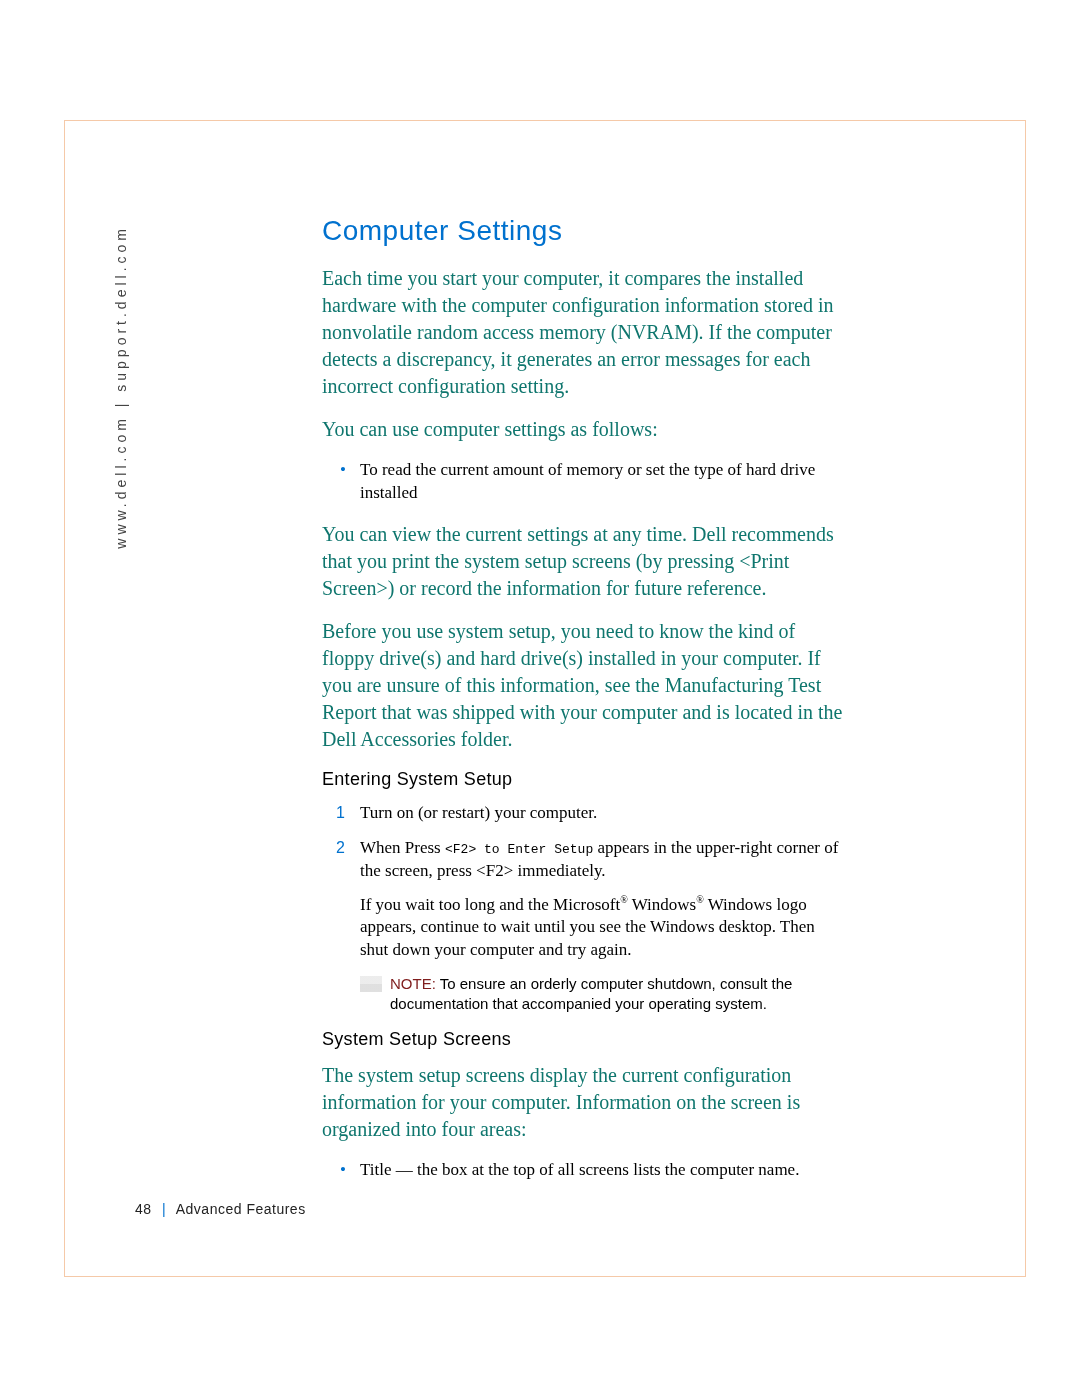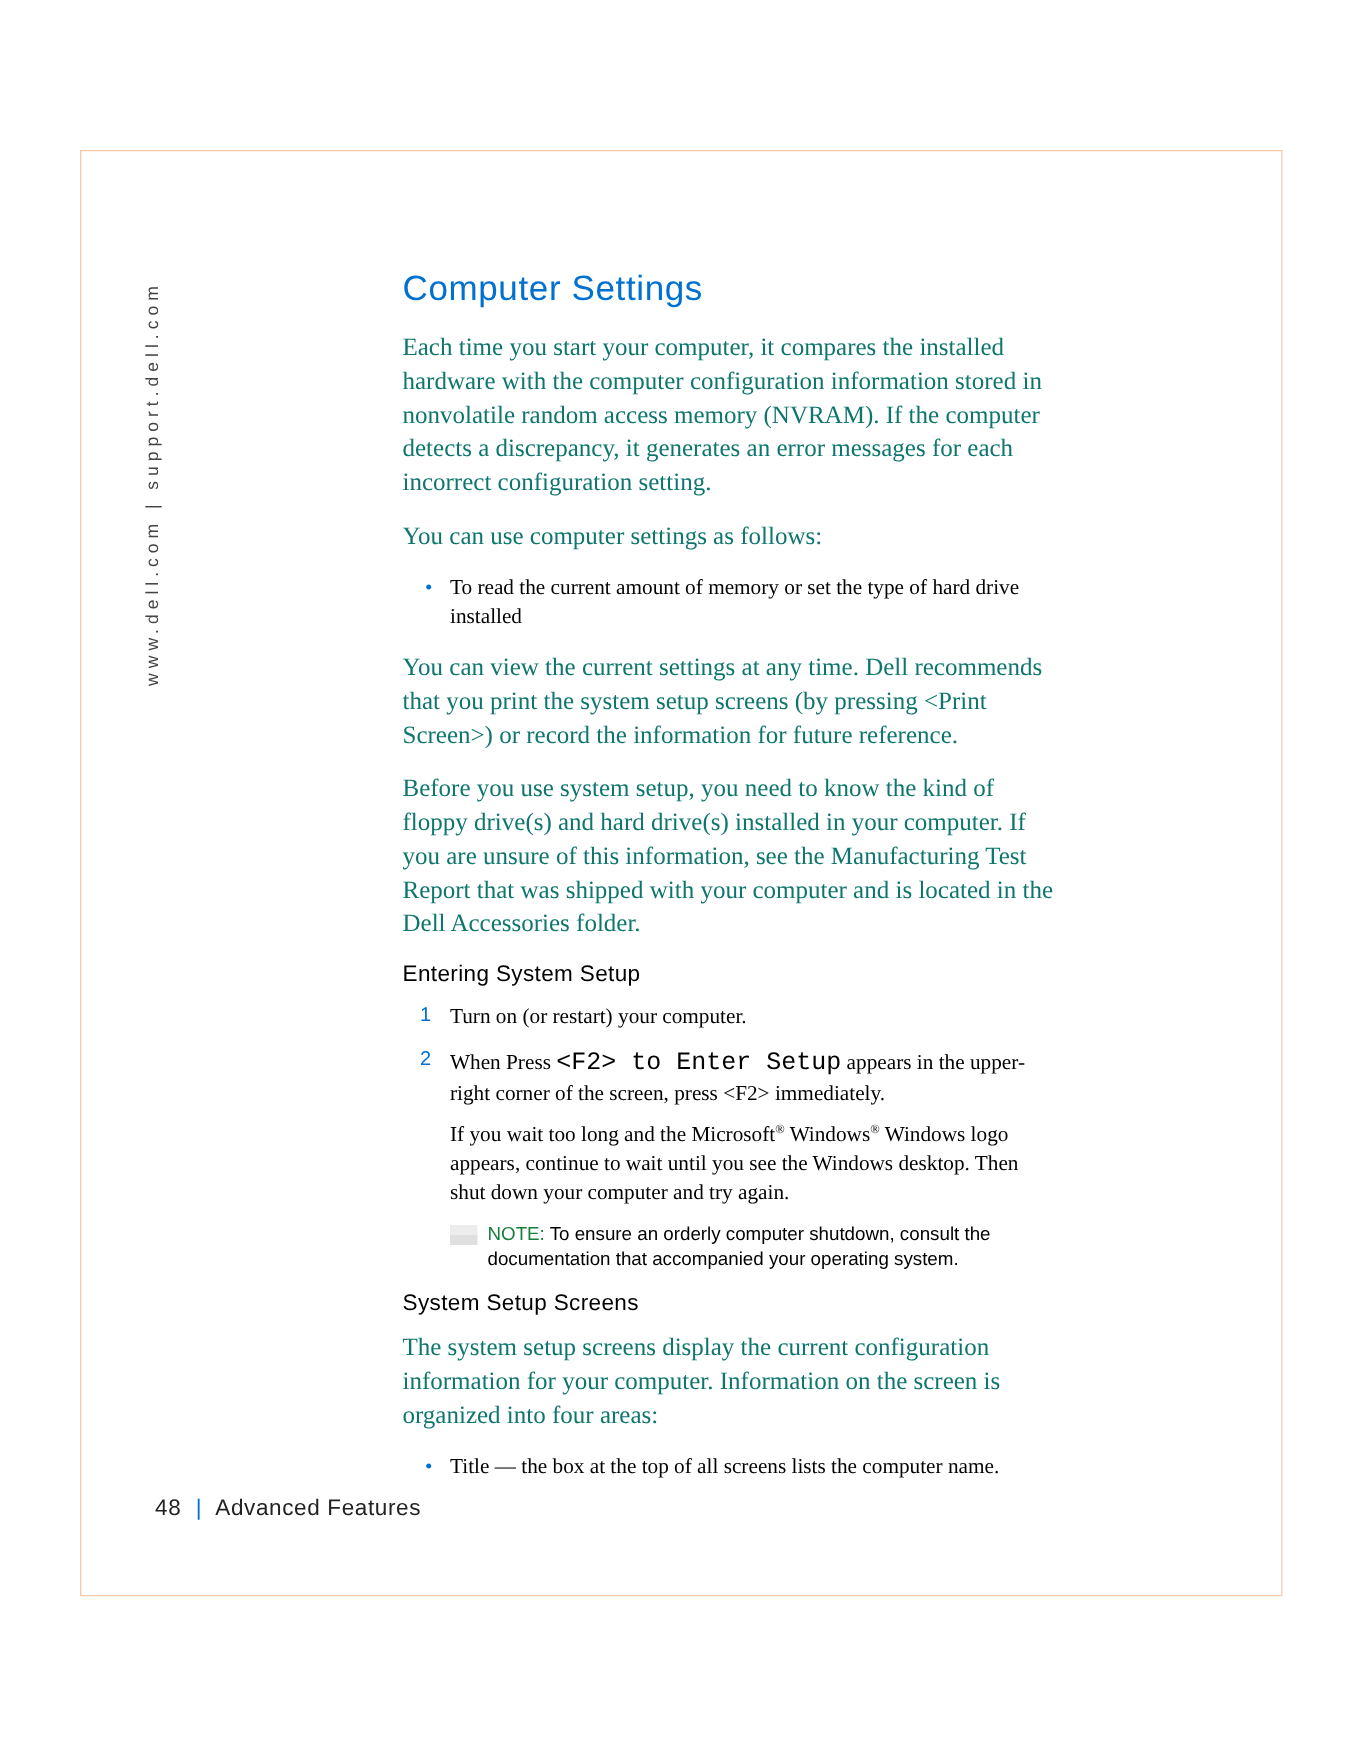--- a/index.html
+++ b/index.html
@@ -100,47 +100,47 @@
     top: 0;
     color: #0071ce;
     font-family: Arial, Helvetica, sans-serif;
     font-size: 16px;
   }
   .subpara {
     font-size: 17px;
     line-height: 1.35;
     margin-top: 10px;
   }
-  .mono { font-family: "Courier New", Courier, monospace; font-size: 20px; }
+  .mono { font-family: "Courier New", Courier, monospace; font-size: 13px; }
   sup { font-size: 10px; vertical-align: super; }
   .note-block {
     margin-top: 12px;
     padding-left: 30px;
     position: relative;
     font-family: Arial, Helvetica, sans-serif;
     font-size: 15px;
     line-height: 1.35;
     color: #000;
   }
   .note-icon {
     position: absolute;
     left: 0;
     top: 2px;
     width: 22px;
     height: 16px;
     background: linear-gradient(#e8e8e8 0 50%, #d8d8d8 50% 100%);
     opacity: 0.8;
   }
-  .note-label { color: #15803d; }
+  .note-label { color: #7f1d1d; }
   .footer {
     position: absolute;
-    left: 124px;
+    left: 135px;
     bottom: 180px;
     font-family: Arial, Helvetica, sans-serif;
-    font-size: 18px;
+    font-size: 14px;
     color: #222;
     letter-spacing: 0.5px;
   }
   .footer .sep { color: #0071ce; margin: 0 6px; }
 </style>
 </head>
 <body>
 
 <div class="page-border"></div>
 

